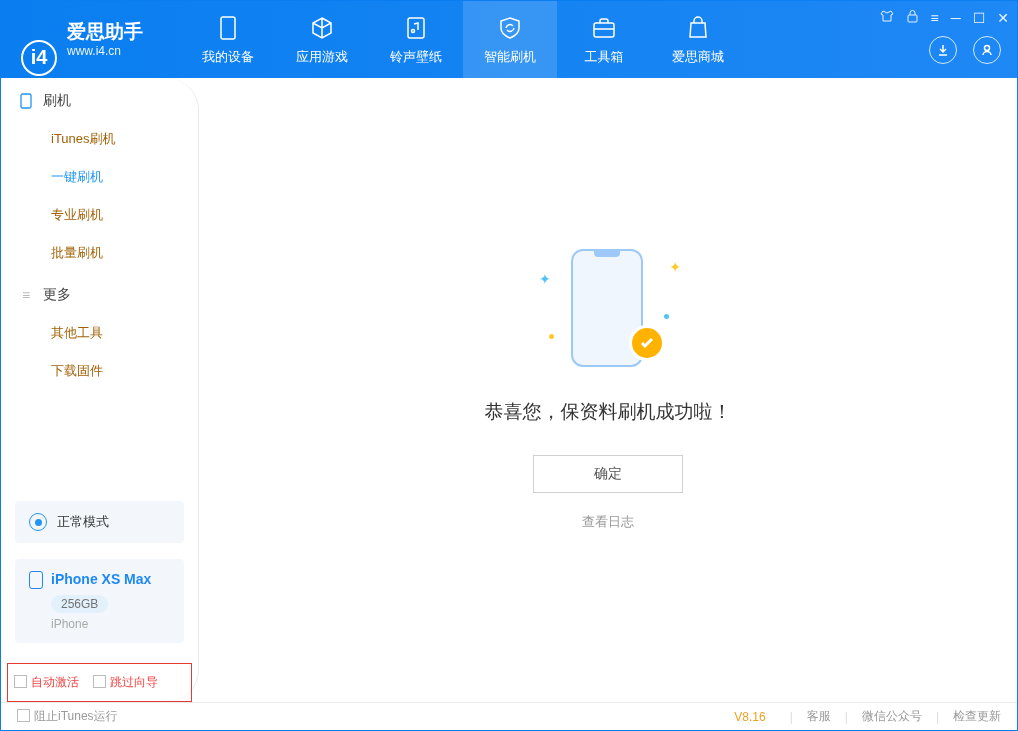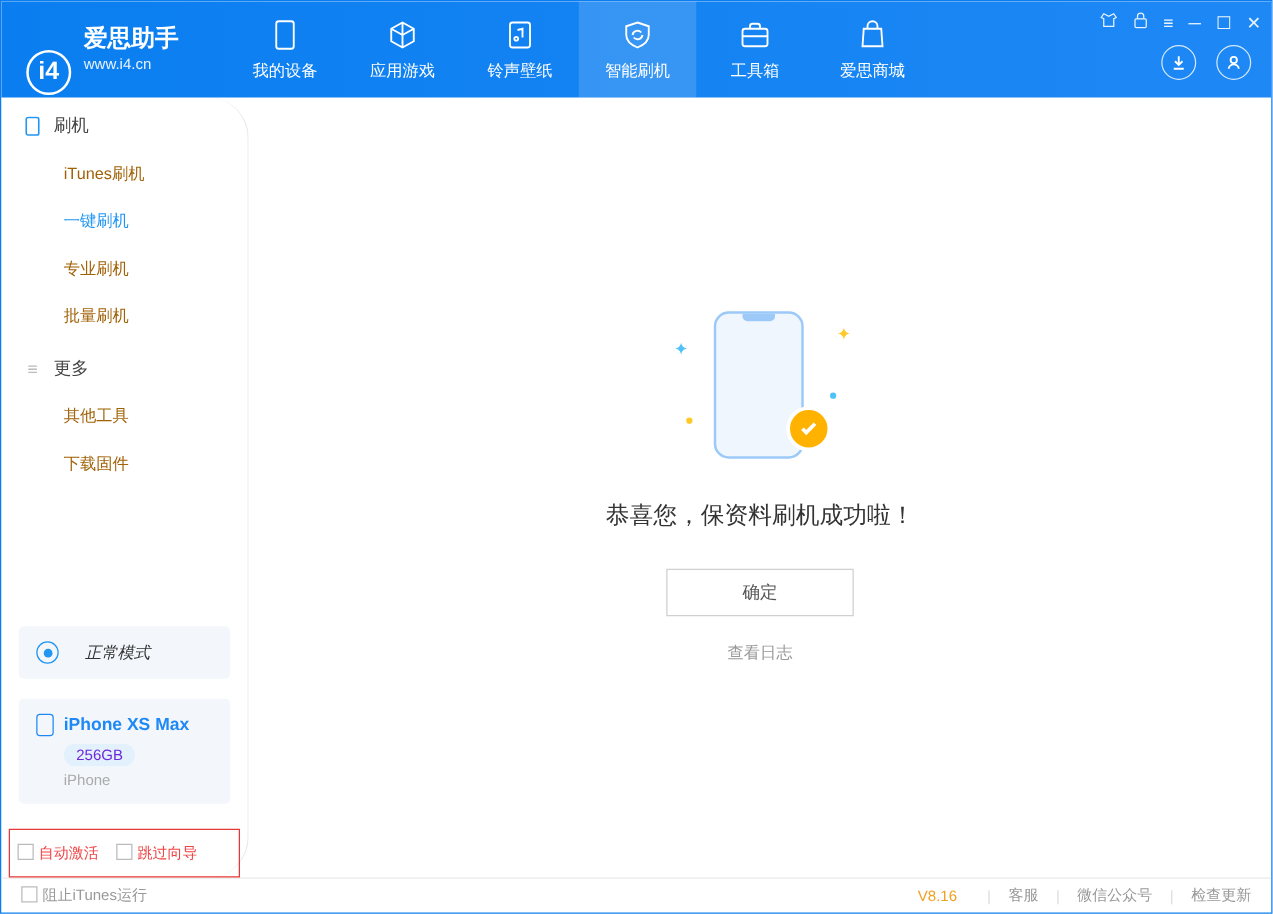--- a/index.html
+++ b/index.html
@@ -26,26 +26,26 @@
 .body { display: flex; height: calc(100% - 77px - 28px); }
 
 
 .sidebar { width: 198px; border-right: 1px solid #eaeaea; display: flex; flex-direction: column; border-radius: 32px; }
 .side-section-title { padding: 14px 18px 10px; font-size: 14px; color: #444; display: flex; align-items: center; gap: 10px; }
 .side-section-title .sicon { width: 14px; height: 14px; display: inline-flex; align-items: center; justify-content: center; }
 .side-item { padding: 10px 0 10px 50px; font-size: 13px; color: #a16207; cursor: pointer; }
 .side-item.active { color: #2196f3; }
 .side-spacer { flex: 1; }
 .mode-card, .device-card { margin: 8px 14px; background: #f3f7fb; border-radius: 4px; padding: 12px 14px; font-size: 13px; color: #333; }
-.mode-card { display: flex; align-items: flex-end; gap: 21px; font-style: italic; }
+.mode-card { display: flex; align-items: flex-end; gap: 10px; }
 .mode-dot { width: 18px; height: 18px; border-radius: 50%; border: 1.5px solid #2196f3; display: flex; align-items: center; justify-content: center; }
 .mode-dot::after { content: ""; width: 7px; height: 7px; background: #2196f3; border-radius: 50%; }
 .device-card .dname { color: #1e88f5; font-weight: 600; font-size: 14px; display: flex; align-items: flex-start; gap: 8px; }
 .device-card .dname .picon { width: 14px; height: 18px; border: 1.5px solid #1e88f5; border-radius: 3px; position: relative; }
-.badge { display: inline-block; background: #e3f1fd; color: #6d28d9; font-size: 12px; padding: 2px 10px; border-radius: 10px; margin: 6px 0 0 22px; }
+.badge { display: inline-block; background: #e3f1fd; color: #737373; font-size: 12px; padding: 2px 10px; border-radius: 10px; margin: 6px 0 0 22px; }
 .dtype { font-size: 12px; color: #aaa; margin-left: 22px; margin-top: 4px; }
 .option-row { border: 1.5px solid #e53935; margin: 12px 6px 0; padding: 10px 6px; display: flex; gap: 14px; font-size: 12px; color: #ef4444; }
 .checkbox { width: 13px; height: 13px; border: 1px solid #bbb; display: inline-block; margin-right: 4px; vertical-align: -2px; }
 
 
 .main { flex: 1; display: flex; flex-direction: column; align-items: center; justify-content: center; }
 .phone-illus { position: relative; width: 110px; height: 120px; margin-bottom: 30px; }
 .phone-body { width: 72px; height: 118px; border: 2.5px solid #9cc9f7; border-radius: 12px; background: #f0f6fd; position: absolute; left: 18px; top: 0; }
 .phone-notch { width: 26px; height: 6px; background: #9cc9f7; border-radius: 0 0 4px 4px; position: absolute; top: 0; left: 50%; transform: translateX(-50%); }
 .check-circle { width: 36px; height: 36px; background: #ffb300; border-radius: 50%; position: absolute; right: -2px; bottom: 8px; display: flex; align-items: center; justify-content: center; border: 3px solid #fff; }

